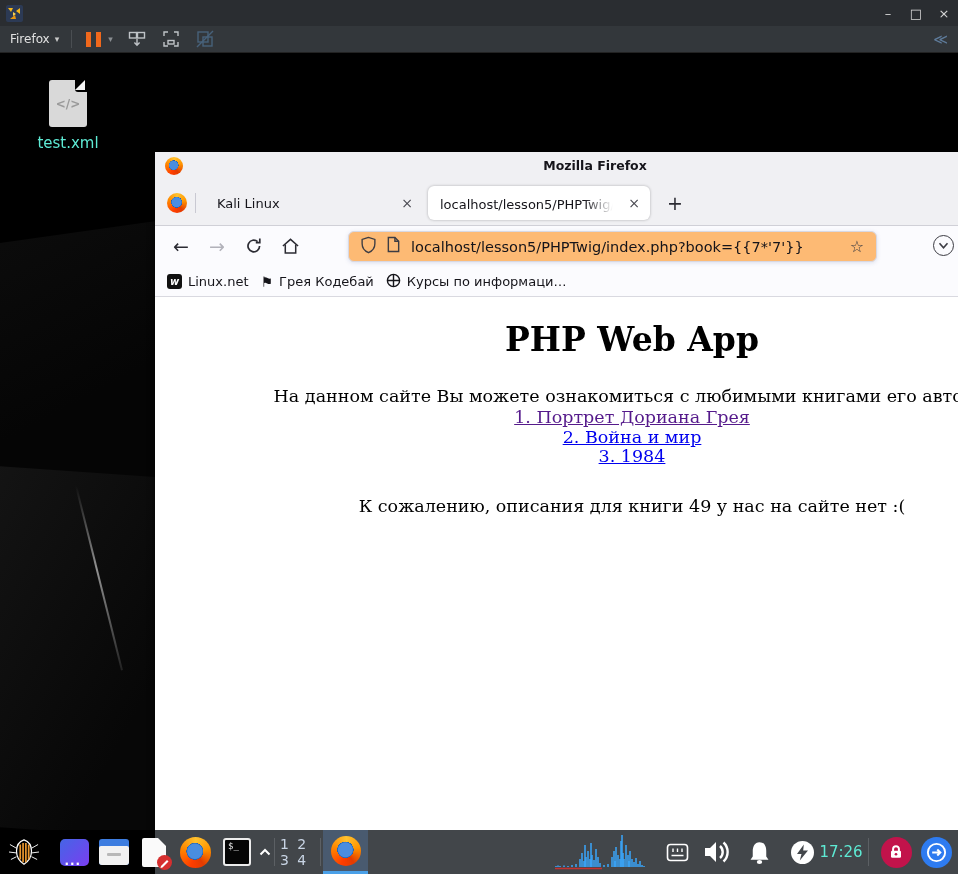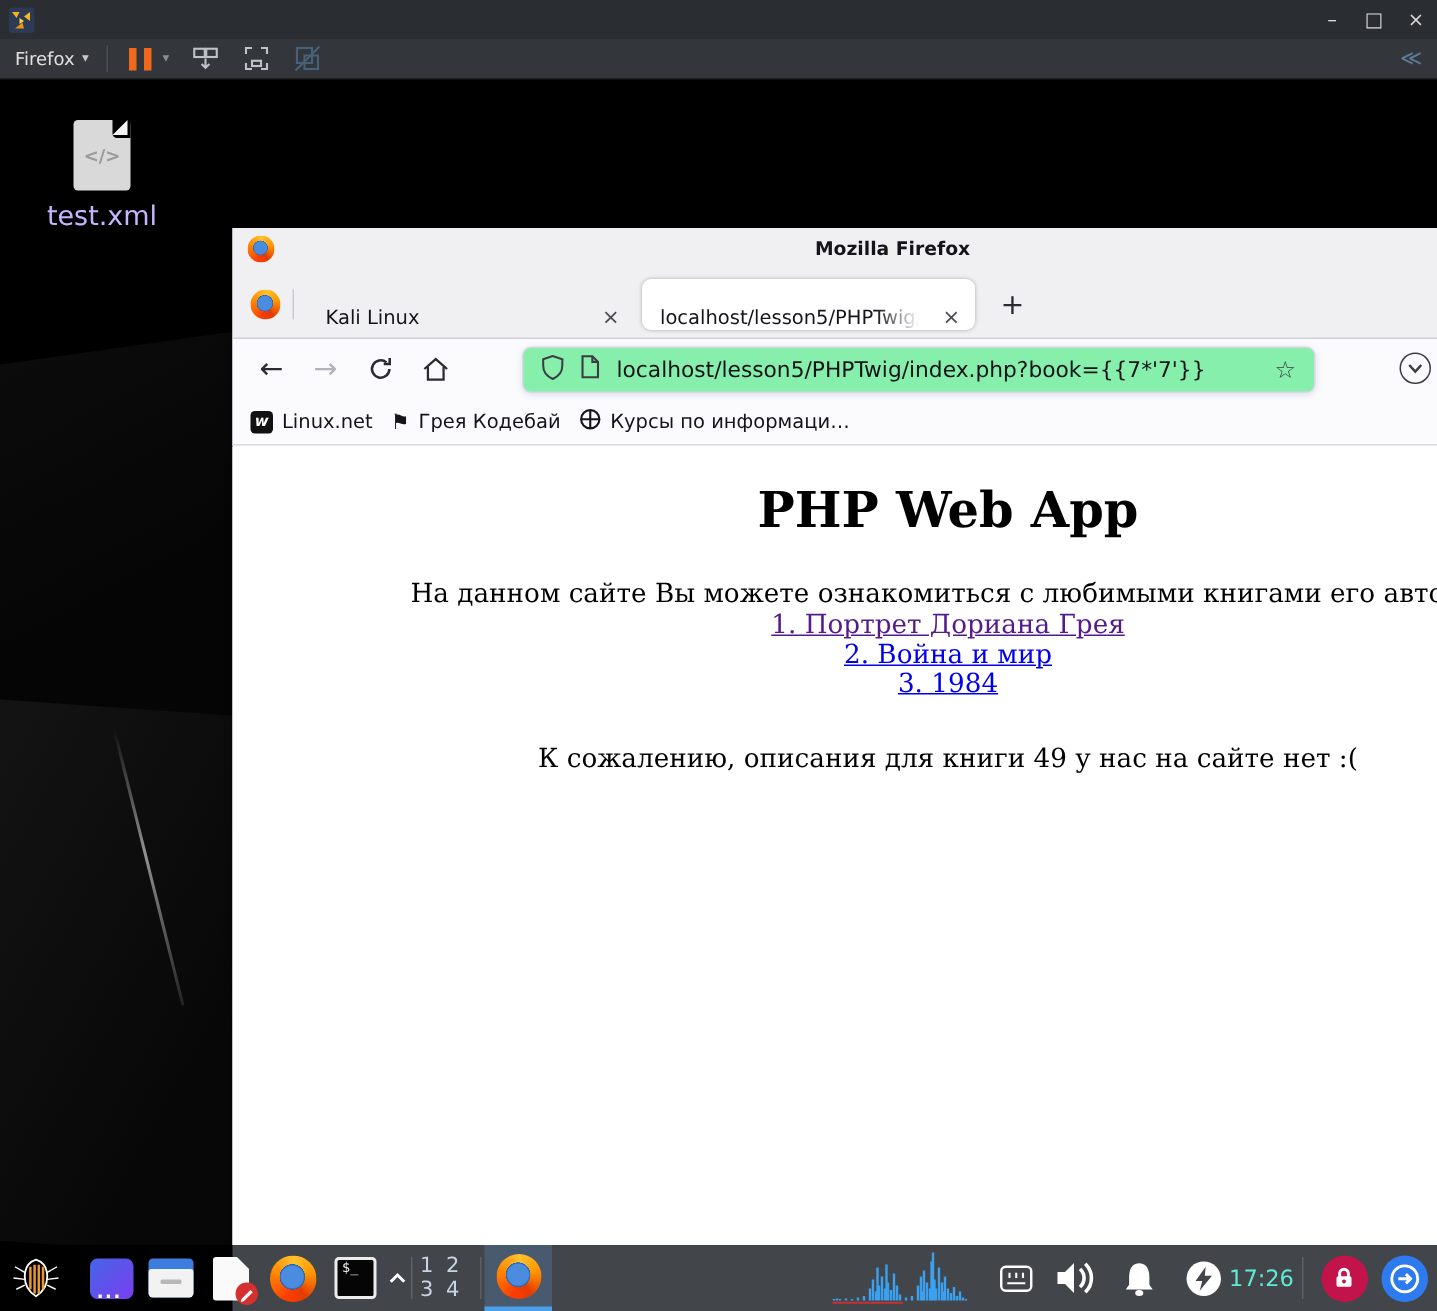--- a/index.html
+++ b/index.html
@@ -27,53 +27,53 @@
   .wp-poly1 { position:absolute; left:-60px; top:180px; width:280px; height:260px; background:linear-gradient(160deg,#0c0c0c 0%,#050505 60%); transform:rotate(-8deg); }
   .wp-poly2 { position:absolute; left:-20px; top:420px; width:220px; height:360px; background:linear-gradient(115deg,#141414 0%,#070707 70%); transform:rotate(4deg); }
   .wp-line { position:absolute; left:98px; top:430px; width:2px; height:190px; background:linear-gradient(180deg,rgba(255,255,255,0) 0%,rgba(255,255,255,0.55) 45%,rgba(255,255,255,0.1) 100%); transform:rotate(-14deg); }
 
   
   #desktop-file { position:absolute; left:28px; top:27px; width:80px; text-align:center; }
   #file-doc { position:relative; width:38px; height:47px; margin:0 auto; background:#d9d9d9; border-radius:3px; }
   #file-doc .fold { position:absolute; right:0; top:0; width:12px; height:12px; background:#000; border-bottom-left-radius:3px; }
   #file-doc .fold::after { content:""; position:absolute; right:2px; top:0px; width:0; height:0; border-top:10px solid #f4f4f4; border-left:10px solid transparent; transform:rotate(90deg); }
   #file-doc .code { position:absolute; left:0; right:0; top:17px; color:#9a9a9a; font-size:12px; font-weight:bold; letter-spacing:0px; }
-  #desktop-file .label { margin-top:7px; color:#c4b5fd; font-size:18px; }
+  #desktop-file .label { margin-top:7px; color:#5eead4; font-size:15px; }
 
   
   #firefox { position:absolute; left:155px; top:99px; width:954px; height:722px; background:#fff; box-shadow:0 0 6px rgba(0,0,0,.6); }
   #fx-titlebar { position:absolute; left:0; top:0; width:100%; height:28px; background:#f0f0f3; }
   .ff-logo { border-radius:50%; background:
       radial-gradient(circle at 48% 46%, #4a8de0 0 31%, #1f5fae 36%, rgba(0,0,0,0) 37%),
       conic-gradient(from 200deg, #ff3d00, #ff8a00 25%, #ffc22e 45%, #ff9500 65%, #e33b01 85%, #ff3d00);
   }
   #fx-titlebar .ff-logo { position:absolute; left:10px; top:5px; width:18px; height:18px; }
   #fx-window-title { position:absolute; left:0; top:6px; width:880px; text-align:center; font-weight:bold; font-size:12.5px; color:#15141a; }
 
   #fx-tabbar { position:absolute; left:0; top:28px; width:100%; height:46px; background:#f0f0f3; border-bottom:1px solid #d0d0d7; }
   #fx-view { position:absolute; left:12px; top:13px; width:20px; height:20px; }
   #fx-tab-sep { position:absolute; left:40px; top:13px; width:1px; height:20px; background:#c9c9d2; }
-  .tab { position:absolute; top:6px; height:34px; display:flex; align-items:flex-end; }
+  .tab { position:absolute; top:6px; height:34px; display:flex; align-items:center; }
   #tab-1 { left:46px; width:222px; }
   #tab-1 .tab-label { margin-left:16px; font-size:13px; color:#15141a; flex:1; }
   .tab-close { font-size:14px; color:#4a4a52; padding:0 10px; }
   #tab-2 { left:273px; width:222px; background:#fff; border-radius:6px; box-shadow:0 0 3px rgba(0,0,0,.28); }
   #tab-2 .tab-label-wrap { margin-left:12px; flex:1; overflow:hidden; white-space:nowrap; position:relative; }
   #tab-2 .tab-label { font-size:13px; color:#15141a; }
   #tab-2 .tab-label-wrap::after { content:""; position:absolute; right:0; top:0; width:34px; height:100%; background:linear-gradient(90deg,rgba(255,255,255,0),#fff 85%); }
   #new-tab { position:absolute; left:506px; top:10px; width:28px; height:26px; text-align:center; font-size:19px; color:#2b2b33; line-height:26px; }
 
   #fx-navbar { position:absolute; left:0; top:74px; width:100%; height:41px; background:#fbfbfe; }
   .nav-glyph { position:absolute; top:6px; width:28px; height:28px; text-align:center; line-height:28px; font-size:19px; }
   #nav-back { left:12px; color:#2b2b33; }
   #nav-forward { left:48px; color:#b2b2ba; }
   .nav-svg { position:absolute; top:11px; }
   #nav-reload { left:90px; }
   #nav-home { left:126px; }
-  #urlbar { position:absolute; left:193px; top:5px; width:529px; height:31px; background:#86efac; border:1px solid #d8d8e2; border-radius:6px; box-shadow:0 1px 4px rgba(80,100,160,.18); display:flex; align-items:center; }
+  #urlbar { position:absolute; left:193px; top:5px; width:529px; height:31px; background:#fdba74; border:1px solid #d8d8e2; border-radius:6px; box-shadow:0 1px 4px rgba(80,100,160,.18); display:flex; align-items:center; }
   #urlbar .shield { margin-left:11px; }
   #urlbar .pageic { margin-left:9px; }
   #url-text { margin-left:10px; font-size:14.5px; color:#15141a; white-space:nowrap; flex:1; }
   #url-star { font-size:16px; color:#3c3c43; margin-right:12px; }
   #pocket-btn { position:absolute; left:778px; top:9px; width:21px; height:21px; border:1.6px solid #3c3c43; border-radius:50%; display:flex; align-items:center; justify-content:center; }
 
   #fx-bookmarks { position:absolute; left:0; top:115px; width:100%; height:30px; background:#fbfbfe; border-bottom:1px solid #d9d9e0; display:flex; align-items:center; }
   .bm-item { display:flex; align-items:center; margin-left:12px; font-size:13px; color:#15141a; gap:6px; }
   .bm-codeby { width:15px; height:15px; background:#111; border-radius:3px; color:#fff; font-size:10px; font-weight:bold; text-align:center; line-height:15px; font-style:italic; }
   .bm-flag { font-size:14px; color:#15141a; }

